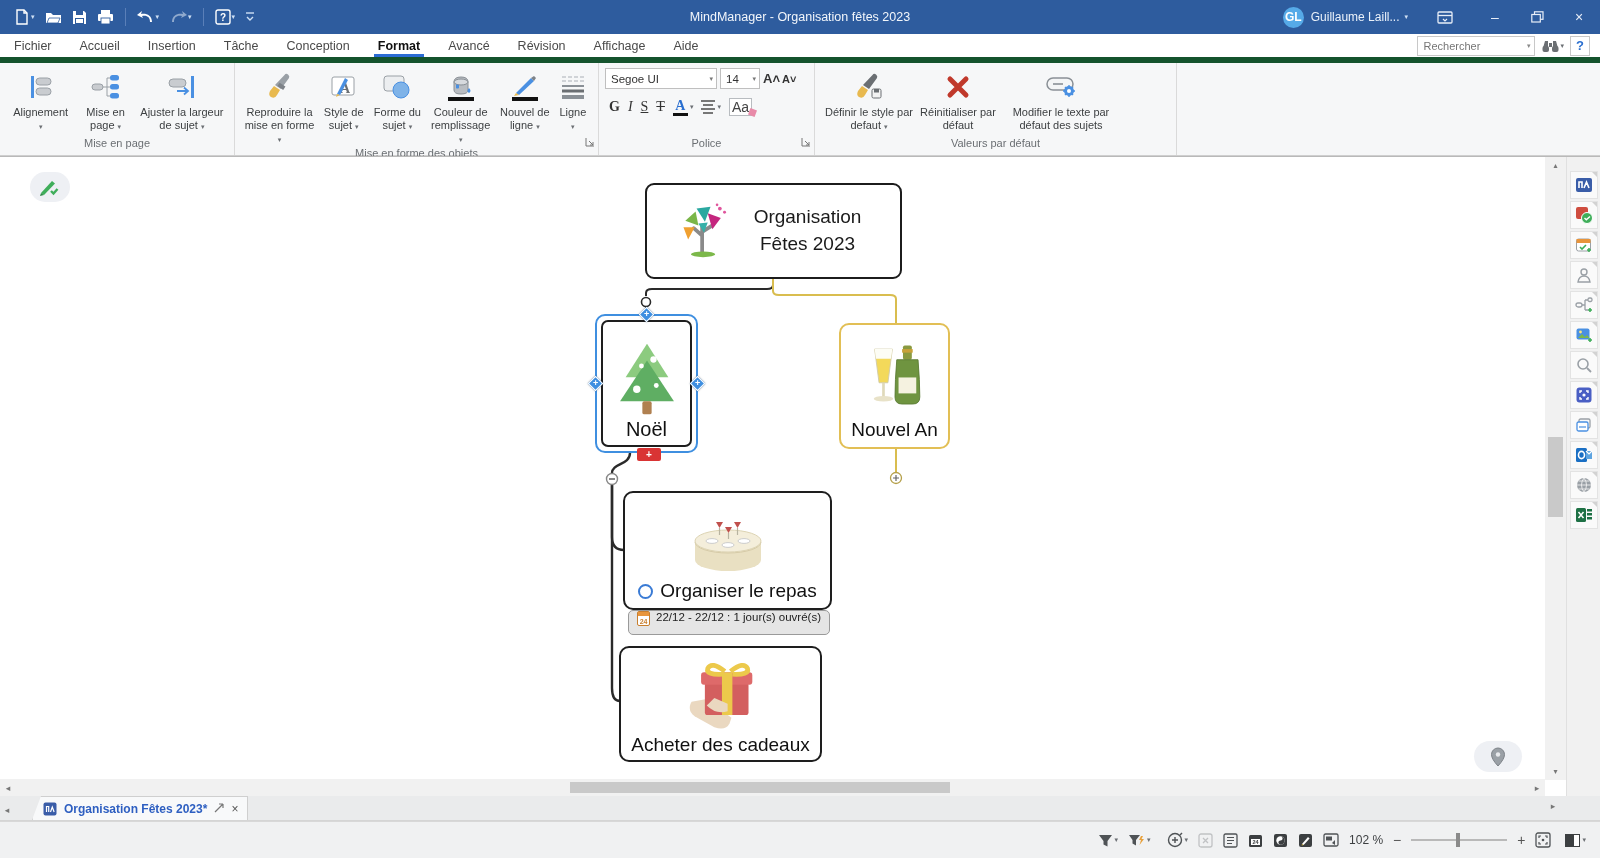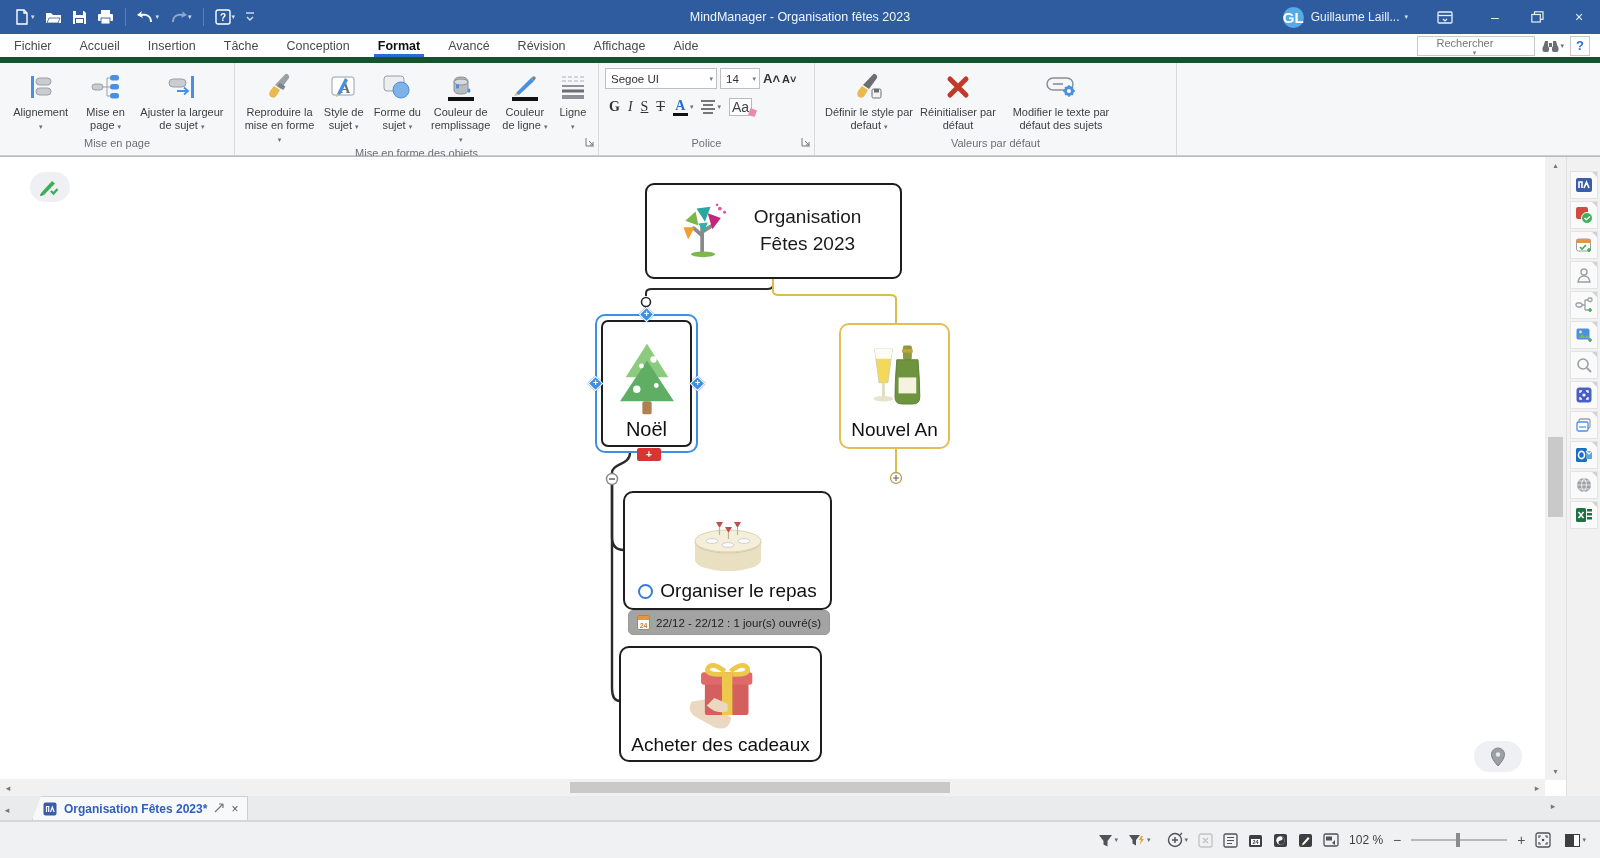--- a/index.html
+++ b/index.html
@@ -6,32 +6,32 @@
   html,body { width:1600px; height:858px; overflow:hidden; font-family:"Liberation Sans",sans-serif; background:#fff; }
 
   
   .titlebar { height:34px; background:#2e5c9e; display:flex; align-items:center; color:#fff; position:relative; }
   .qat { display:flex; align-items:center; gap:2px; padding-left:10px; }
   .qat-btn { display:flex; align-items:center; gap:1px; padding:3px 4px; border-radius:3px; cursor:default; }
   .qat-sep { width:1px; height:18px; background:#5a7fb8; margin:0 5px; }
   .chev-w { font-size:7px; color:#cfe0f5; }
   .title-center { position:absolute; left:0; right:0; text-align:center; font-size:12.5px; color:#f2f6fb; pointer-events:none; }
   .tb-right { margin-left:auto; display:flex; align-items:center; height:100%; }
-  .avatar { width:21px; height:21px; border-radius:50%; background:#56aae8; color:#fff; font-size:15px; font-weight:bold; display:flex; align-items:center; justify-content:center; margin-right:7px; }
+  .avatar { width:21px; height:21px; border-radius:50%; background:#56aae8; color:#fff; font-size:12px; font-weight:bold; display:flex; align-items:center; justify-content:center; margin-right:7px; }
   .user-name { font-size:12px; color:#eaf1fa; margin-right:5px; }
   .win-btn { width:42px; height:34px; display:flex; align-items:center; justify-content:center; color:#e8eef8; font-size:14px; }
   .ribbon-display-btn { margin:0 8px 0 16px; }
 
   
   .tabrow { height:29px; background:#fff; display:flex; align-items:stretch; border-bottom:6px solid #14532d; position:relative; }
   .rtab { padding:0 14px; display:flex; align-items:center; font-size:12.5px; color:#4a4a4a; position:relative; }
   .rtab.active { color:#111; font-weight:bold; }
   .rtab.active::after { content:""; position:absolute; left:10px; right:10px; bottom:0; height:3px; background:#2b6cd4; }
   .tabrow-right { margin-left:auto; display:flex; align-items:center; gap:6px; padding-right:10px; }
-  .search-box { width:118px; height:20px; border:1px solid #c8c8c8; background:#fff; display:flex; align-items:center;flex-direction:column; }
+  .search-box { width:118px; height:20px; border:1px solid #c8c8c8; background:#fff; display:flex; align-items:center; }
   .search-box input { border:0; outline:0; flex:1; font-size:11px; padding:0 5px; color:#777; width:90px; font-family:"Liberation Sans",sans-serif; }
   .search-box .dd { color:#888; font-size:7px; padding-right:4px; }
   .binocular { display:flex; align-items:center; color:#555; }
   .help-q { width:20px; height:20px; border:1px solid #c8c8c8; color:#2a6fd0; font-weight:bold; font-size:13px; display:flex; align-items:center; justify-content:center; background:#fff; }
 
   
   .ribbon { height:93px; background:#f6f7f8; display:flex; align-items:stretch; border-bottom:1px solid #cfcfcf; }
   .grp { display:flex; flex-direction:column; border-right:1px solid #dadada; position:relative; }
   .grp-body { flex:1; display:flex; align-items:flex-start; padding:5px 6px 0 6px; }
   .grp-label { height:18px; text-align:center; font-size:11px; color:#6b6f73; padding-bottom:3px; }
@@ -78,21 +78,21 @@
   .handle { position:absolute; width:11px; height:11px; background:#3f8fe0; border:1.5px solid #fff; box-shadow:0 0 2px rgba(0,0,0,.4); transform:rotate(45deg); display:flex; align-items:center; justify-content:center; }
   .handle span { transform:rotate(-45deg); color:#fff; font-size:9px; line-height:1; font-weight:bold; }
   .h-top { left:44px; top:-7px; } .h-left { left:-7px; top:62px; } .h-right { right:-7px; top:62px; }
   .red-tag { position:absolute; left:40px; bottom:-10px; width:24px; height:13px; background:#d93434; border-radius:2px; color:#fff; display:flex; align-items:center; justify-content:center; font-size:10px; font-weight:bold; line-height:1; }
   .nouvelan { left:827px; top:166px; width:111px; height:126px; border:2px solid #e2bf55; border-radius:10px; justify-content:flex-end; padding-bottom:6px; }
   .nouvelan .ntext { font-size:19px; color:#111; }
   .repas { left:611px; top:334px; width:209px; height:119px; border:2.5px solid #1e1e1e; border-radius:10px; justify-content:flex-end; padding-bottom:6px; }
   .repas-row { display:flex; align-items:center; gap:7px; }
   .task-circle { width:15px; height:15px; border:2.5px solid #3a7bd5; border-radius:50%; background:#fff; }
   .repas .ntext { font-size:19px; color:#111; }
-  .taskinfo { position:absolute; left:616px; top:453px; width:202px; height:25px; background:#a3a3a3; border:1.5px solid #9a9a9a; border-radius:5px; display:flex; align-items:center; gap:6px; padding:0 8px; }
+  .taskinfo { position:absolute; left:616px; top:453px; width:202px; height:25px; background:#e5e5e5; border:1.5px solid #9a9a9a; border-radius:5px; display:flex; gap:6px; padding:0 8px; }
   .taskinfo .ti-text { font-size:11.5px; color:#222; white-space:nowrap; }
   .cal-badge { width:15px; height:15px; border:1px solid #c87f2f; border-radius:2px; background:#fff; font-size:7px; color:#c87f2f; display:flex; align-items:flex-end; justify-content:center; position:relative; font-weight:bold; }
   .cal-badge::before { content:""; position:absolute; top:0; left:0; right:0; height:4px; background:#e8953c; }
   .cadeaux { left:607px; top:489px; width:203px; height:116px; border:2.5px solid #1e1e1e; border-radius:10px; justify-content:flex-end; padding-bottom:4px; }
   .cadeaux .ntext { font-size:19px; color:#111; }
   .pill { position:absolute; background:#eef0f4; border-radius:16px; display:flex; align-items:center; justify-content:center; }
   .edit-pill { left:18px; top:15px; width:40px; height:30px; }
   .pin-pill { left:1462px; top:584px; width:48px; height:31px; }
 
   
@@ -314,21 +314,21 @@
       </div>
       <div class="rbtn" style="width:70px">
         <div class="ricon" style="flex-direction:column;display:flex;align-items:center">
           <svg width="26" height="22" viewBox="0 0 26 22">
               <path d="M4 19 L19 4 l3 3 L7 21 z" fill="#4a90e2"></path>
               <path d="M4 19 l3 2 l-5 1 z" fill="#e8b94f"></path>
               <path d="M19 4 l3 -2 l2 2 l-2 3 z" fill="#7d8288"></path>
             </svg>
           <div class="colorbar"></div>
         </div>
-        <div class="rlabel"><span>Couleur de ligne</span> <span class="chev">▾</span></div>
+        <div class="rlabel"><span>Nouvel de ligne</span> <span class="chev">▾</span></div>
       </div>
       <div class="rbtn" style="width:46px">
         <div class="ricon">
           <svg width="26" height="26" viewBox="0 0 26 26">
               <path d="M2 3 h22 M2 7 h22" stroke="#c3c7cb" stroke-width="1.6" stroke-dasharray="4 2"></path>
               <path d="M2 12 h22" stroke="#8a9096" stroke-width="2"></path>
               <path d="M2 17 h22" stroke="#6b6f73" stroke-width="3"></path>
               <path d="M2 23 h22" stroke="#8a9096" stroke-width="4"></path>
             </svg>
         </div>

